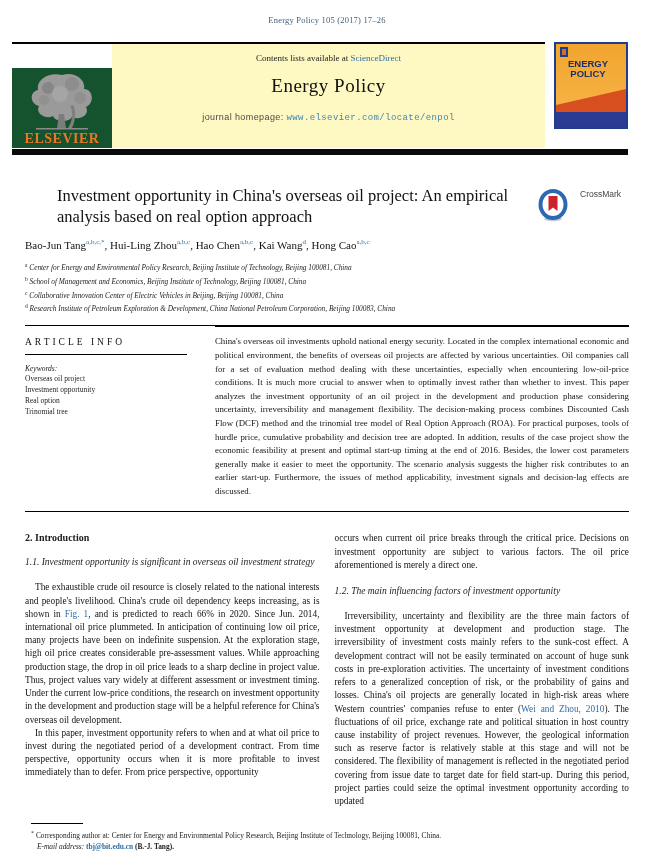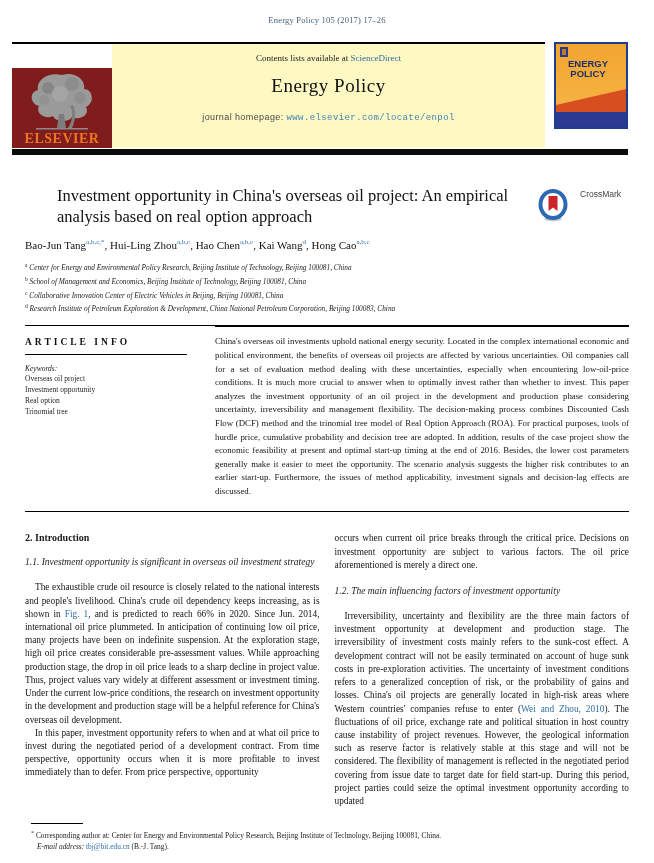--- a/index.html
+++ b/index.html
@@ -9,21 +9,21 @@
     font-family:"Liberation Serif", serif; color:#1c1c1c;
     position:relative;
   }
   .citation {
     text-align:center; font-size:8.5px; color:#44617c;
     padding-top:15px; letter-spacing:.2px;
   }
   
   .masthead { display:flex; margin:17px 26px 0 12px; align-items:stretch; }
   .mast-main { flex:1; display:flex; border-top:2px solid #000; }
-  .logo-col { width:100px; background:#7f1d1d; display:flex; flex-direction:column;
+  .logo-col { width:100px; background:#14532d; display:flex; flex-direction:column;
     align-items:center; justify-content:flex-end; padding:4px 0 2px;margin-top:24px; }
   .elsevier-word { font-size:14px; font-weight:bold; color:#ee7623;
     letter-spacing:.5px; line-height:14px; }
   .graybox { flex:1; background:#fef9c3; text-align:center; padding:9px 6px 8px; }
   .contents-line { font-size:9px; color:#222; }
   .contents-line .lnk { color:#2e6da4; }
   .journal-title { font-size:19px; color:#111; margin-top:12px; letter-spacing:.5px; }
   .homepage-line { font-family:"Liberation Sans", sans-serif; font-size:9px;
     color:#4a4a4a; margin-top:15px; letter-spacing:.4px; }
   .homepage-line .lnk { color:#4186b5;font-family:Liberation Mono, monospace; }
@@ -46,40 +46,40 @@
   .crossmark-label { font-family:"Liberation Sans", sans-serif; font-size:8.5px; color:#444; }
   .authors { margin:11px 25px 0; font-size:11px; color:#111; }
   .authors sup { font-size:7px; color:#2e6da4; }
   .affils { margin:9px 25px 0; font-style:italic; font-size:7.3px; line-height:11.5px; color:#222; }
   .affils sup { font-size:5.5px; font-style:normal; }
   .rule { border:none; border-top:1.2px solid #000; margin:10px 25px 0; }
   
   .info-abs { display:flex; margin:0 25px; gap:28px; }
   .info-col { width:162px; flex:none; }
   .abs-col { flex:1; }
-  .col-heading { font-size:9.5px; letter-spacing:3px; color:#111; padding:11px 0 7px;font-weight:bold; }
+  .col-heading { font-size:9.5px; letter-spacing:3px; color:#111; padding:11px 0 7px; }
   .col-rule { border-top:1px solid #000; }
   .kw-label { font-style:italic; font-size:7.5px; margin-top:9px; }
   .kw-item { font-size:7.5px; line-height:11px; }
   .abs-text { font-size:8.8px; line-height:13.6px; text-align:justify; margin-top:8px; color:#161616; }
   .abs-bottom-rule { border:none; border-top:1.2px solid #000; margin:13px 25px 0; }
   
   .body-cols { display:flex; margin:20px 25px 0; gap:15px; }
   .bcol { flex:1; min-width:0; }
   .sec-heading { font-size:10px; font-weight:bold; margin-bottom:13px; }
   .subsec-heading { font-size:9.5px; font-style:italic; line-height:13px; margin-bottom:12px; }
   .bpara { font-size:9.3px; line-height:13.2px; text-align:justify; color:#141414; }
   .bpara.indent { text-indent:10px; }
   .lnk { color:#2e6da4; text-decoration:none; cursor:pointer; }
   
   .footnote { margin:15px 25px 0; font-size:7.4px; line-height:10.5px; color:#222; }
   .fn-rule { width:52px; border-top:1px solid #000; margin:0 0 4px 6px; }
   .fn-line1 { padding-left:6px; }
   .fn-line2 { padding-left:12px; font-style:italic; }
-  .fn-line2 .em { font-style:normal; }
+  .fn-line2 .em { font-style:normal;font-weight:bold; }
 </style>
 </head>
 <body>
 
 <div>
 
   <div class="citation">Energy Policy 105 (2017) 17–26</div>
 
   <div class="masthead">
     <div class="mast-main">

